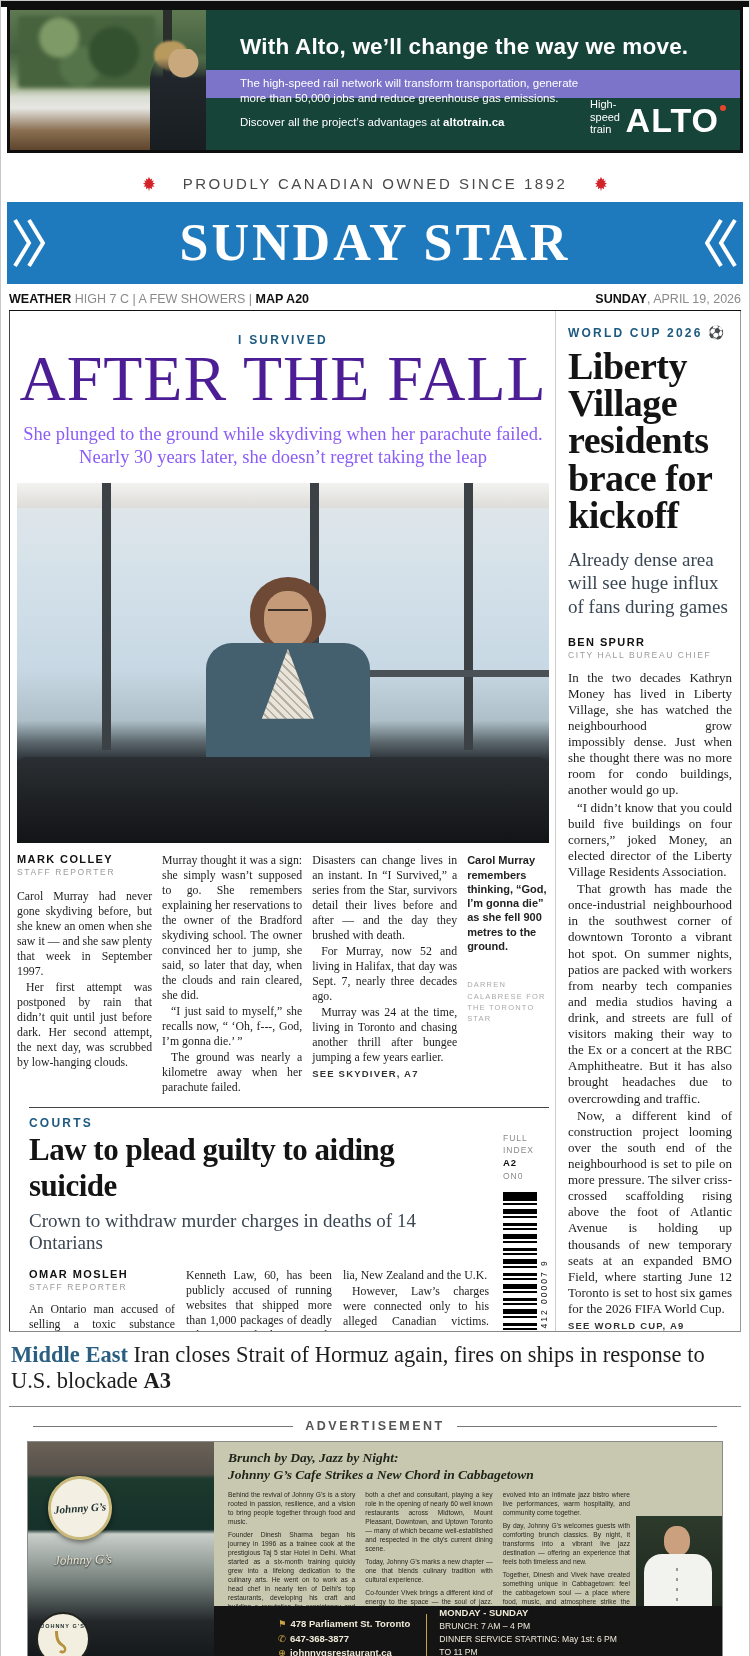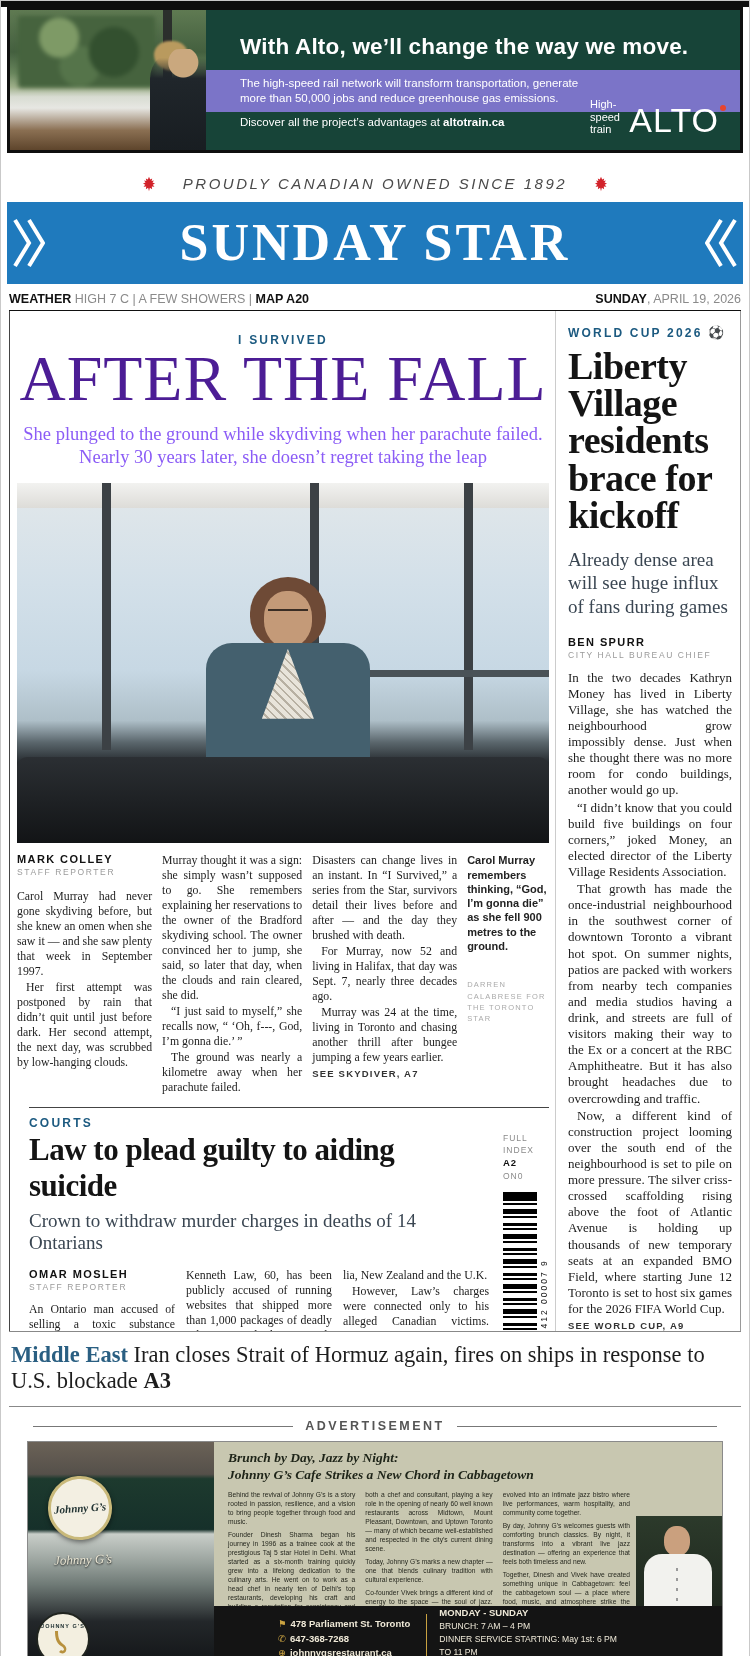--- a/index.html
+++ b/index.html
@@ -12,30 +12,30 @@
   .alto-photo { width:196px; height:100%; position:relative; overflow:hidden;
     background:linear-gradient(180deg,#5f7a52 0%,#44603f 30%,#68855c 45%,#9fb08a 55%,#d8dcd2 62%,#e7e7e3 70%,#8a6f52 86%,#5e452c 100%); }
   .alto-photo .trees { position:absolute; top:4%; left:4%; width:70%; height:52%;
     background:radial-gradient(circle at 30% 30%, #7e9a66 0 18%, transparent 19%),radial-gradient(circle at 70% 50%, #33502f 0 24%, transparent 25%),radial-gradient(circle at 45% 70%, #55744a 0 22%, transparent 23%),#46633e; filter:blur(2px); border-radius:3px; }
   .alto-photo .window-frame { position:absolute; top:0; left:78%; width:9px; height:100%; background:#2b2f2c; }
   .alto-photo .passenger { position:absolute; right:-8px; top:28%; width:64px; height:80%;
     background:radial-gradient(circle at 52% 12%, #caa87e 0 14%, transparent 15%), linear-gradient(180deg, transparent 8%, #20262b 26%, #171c20 100%); border-radius:30px 14px 0 0; }
   .alto-photo .hair { position:absolute; right:18px; top:22%; width:34px; height:30px; background:#b99a5e; border-radius:50% 50% 40% 60%; filter:blur(1px); }
   .alto-right { flex:1; position:relative; color:#fff; }
   .alto-headline { position:absolute; top:24px; left:34px; font-size:22.5px; font-weight:700; letter-spacing:.2px; }
-  .alto-band { position:absolute; top:60px; left:0; right:0; height:42px; background:#7b74c8; padding:6px 0 0 34px; }
+  .alto-band { position:absolute; top:60px; left:0; right:0; height:28px; background:#7b74c8; padding:6px 0 0 34px; }
   .alto-band div { font-size:11.5px; line-height:1.3; font-weight:500; }
   .alto-cta { position:absolute; bottom:22px; left:34px; font-size:11.5px; }
   .alto-cta b { font-weight:700; }
   .alto-hs { position:absolute; bottom:14px; right:120px; font-size:11px; line-height:1.15; font-weight:500; }
-  .alto-logo { position:absolute; bottom:10px; right:14px; font-size:34px; font-weight:400; letter-spacing:1px; }
+  .alto-logo { position:absolute; bottom:10px; right:14px; font-size:34px; font-weight:700; letter-spacing:1px; }
   .alto-logo .dot { display:inline-block; width:6px; height:6px; background:#e8442e; border-radius:50%; vertical-align:top; margin:4px 0 0 1px; }
 
   
-  .tagline-row { display:flex; align-items:center; justify-content:center; gap:26px; margin:22px 0 10px;font-style:italic; }
+  .tagline-row { display:flex; align-items:center; justify-content:center; gap:26px; margin:22px 0 10px; }
   .tagline { font-size:15px; letter-spacing:2.5px; color:#4a4a4a; font-weight:500; }
   .leaf svg { width:16px; height:16px; display:block; }
   .banner { margin:0 6px; height:82px; background:#1f7abd; position:relative; display:flex; align-items:center; justify-content:center; }
   .banner-title { color:#fff; font-family:"Liberation Serif", serif; font-weight:700; font-size:52px; letter-spacing:3px; line-height:1; }
   .banner .chev { position:absolute; top:10px; bottom:10px; width:34px; }
   .banner .chev svg { width:100%; height:100%; }
   .banner .chev.left { left:4px; }
   .banner .chev.right { right:4px; transform:scaleX(-1); }
 
   .infobar { display:flex; justify-content:space-between; margin:8px 8px 4px; font-size:12.5px; color:#8a8a8a; }
@@ -354,21 +354,21 @@
     </div>
     <div class="ad-logo">
       <span class="logo-txt">JOHNNY G’S</span>
       <svg viewBox="0 0 22 26">
           <path d="M6 2 c0 6 1 10 5 13 c3 2 4 4 3 7 c-1 3 -5 3 -7 1 l2 -2 c1 1 2 1 3 0 c0 -2 -1 -3 -3 -4 C4 14 3 8 3 2 Z" fill="#b8913d"></path>
         </svg>
     </div>
     <div class="ad-bar">
       <div class="ad-contact">
         <div><span class="ic">⚑</span><span>478 Parliament St. Toronto</span></div>
-        <div><span class="ic">✆</span><span>647-368-7268</span></div>
+        <div><span class="ic">✆</span><span>647-368-3877</span></div>
         <div><span class="ic">⊕</span><span>johnnygsrestaurant.ca</span></div>
       </div>
       <div class="ad-gold-div"></div>
       <div class="ad-hours">
         <div class="h1">MONDAY - SUNDAY</div>
         <div>BRUNCH: 7 AM – 4 PM</div>
         <div>DINNER SERVICE STARTING: May 1st: 6 PM TO 11 PM</div>
         <div>LIVE JAZZ: Thursday - Saturday: 8 PM - 11 PM</div>
       </div>
     </div>

